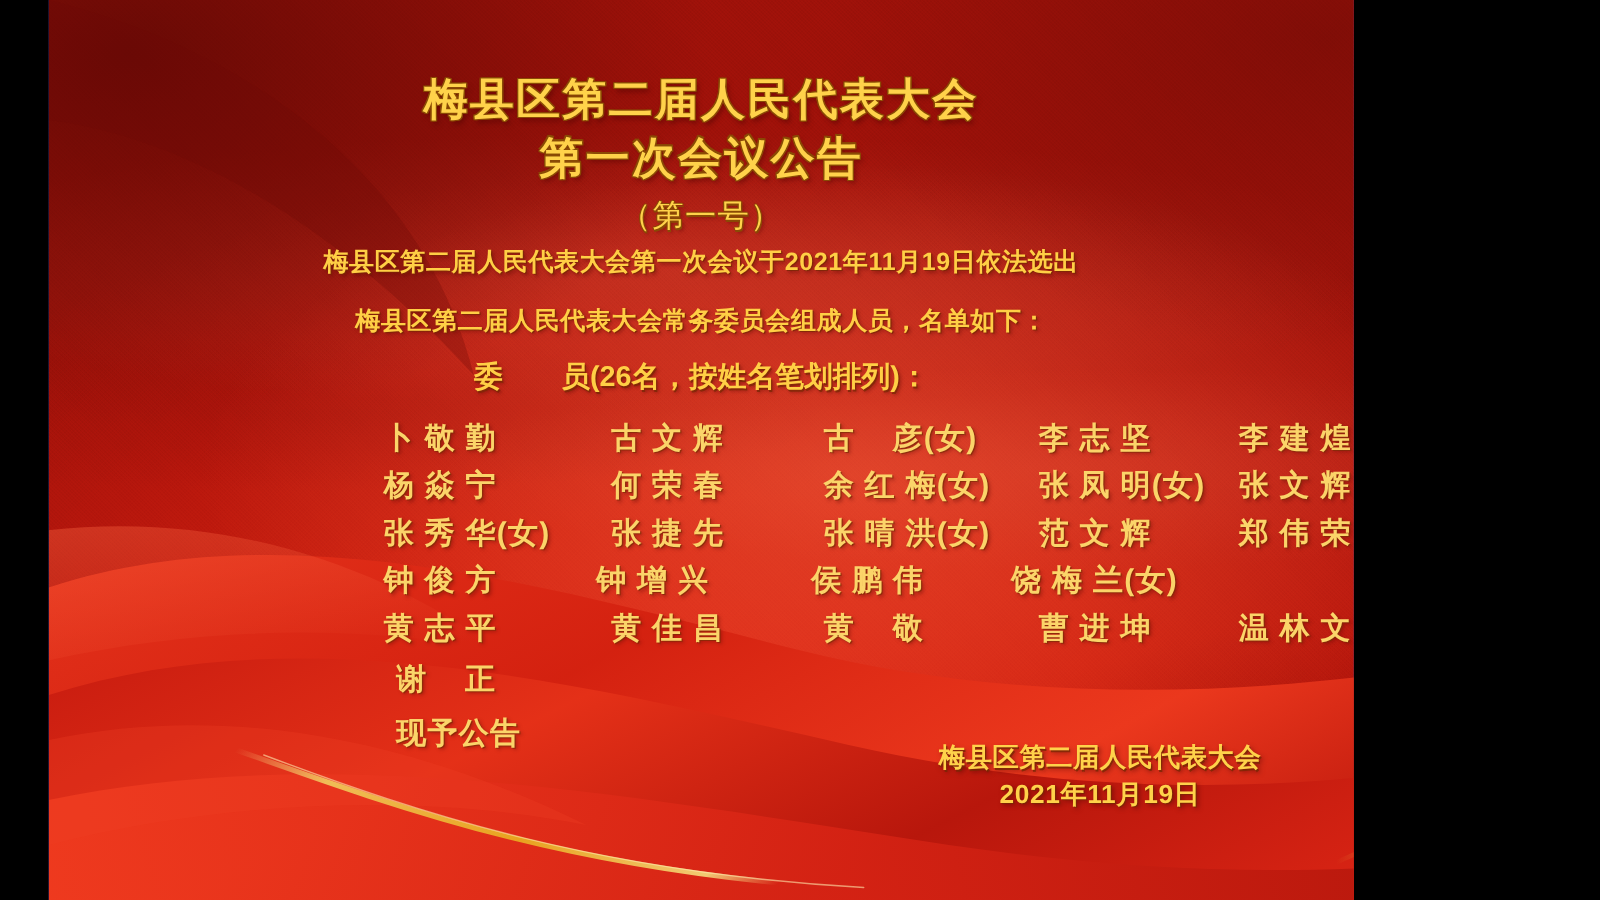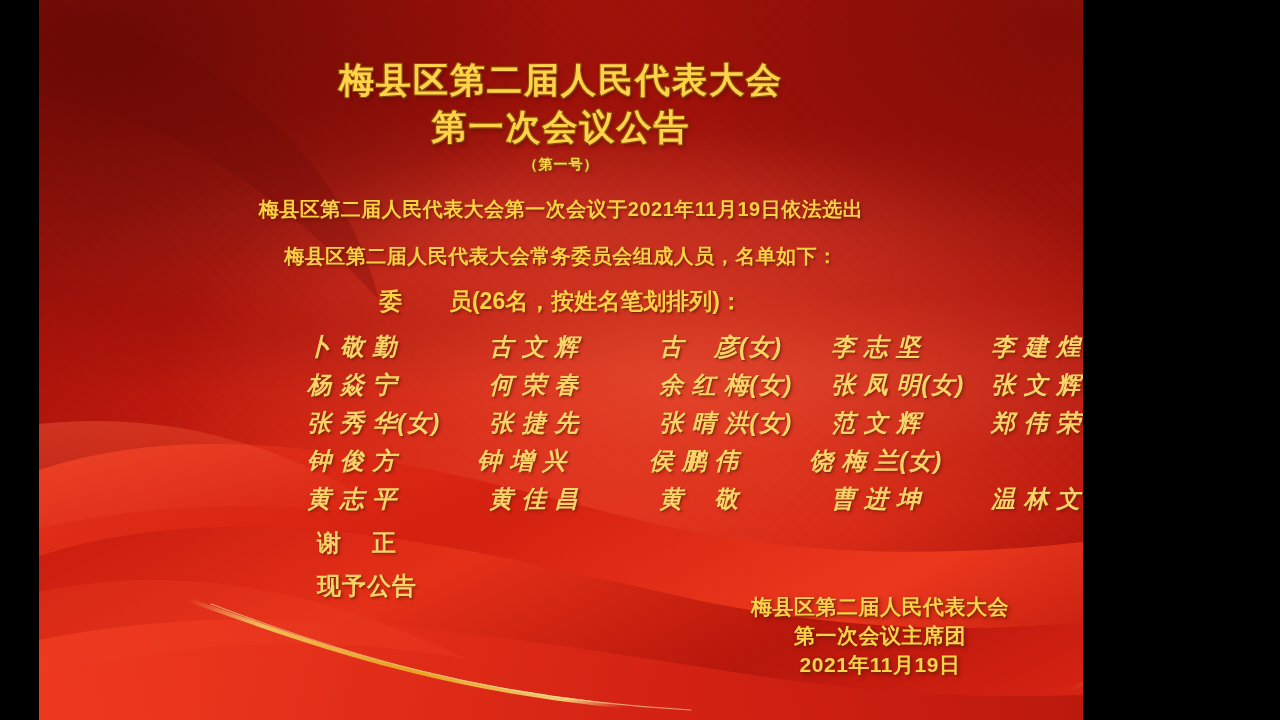--- a/index.html
+++ b/index.html
@@ -76,22 +76,22 @@
     letter-spacing: 2px;
     line-height: 47px;
     color: #FFD24A;
     text-shadow:
       1px 0 0 #8A4A05, -1px 0 0 #8A4A05, 0 1px 0 #8A4A05, 0 -1px 0 #8A4A05,
       1px 1px 0 #8A4A05, -1px -1px 0 #8A4A05, 1px -1px 0 #8A4A05, -1px 1px 0 #8A4A05,
       2px 3px 4px rgba(80,4,2,0.55);
   }
   .title-number {
     margin-top: 6px;
-    font-size: 14px;
-    font-weight: 700;
+    font-size: 25px;
+    font-weight: 400;
     color: #FFD24A;
     letter-spacing: 1px;
     text-shadow:
       1px 0 0 #8A4A05, -1px 0 0 #8A4A05, 0 1px 0 #8A4A05, 0 -1px 0 #8A4A05,
       1px 1px 0 #8A4A05, 2px 2px 3px rgba(80,4,2,0.5);
   }
 
   .para {
     position: absolute;
     left: 0; right: 0;
@@ -120,22 +120,21 @@
   
   .names {
     position: absolute;
     top: 331px;
     left: 268px;
     width: 820px;
   }
   .name-row {
     display: flex;
     height: 38px;
-    align-items: flex-start;
-    font-style: italic;
+    align-items: center;
   }
   .name-cell {
     font-size: 24px;
     font-weight: 700;
     color: #FBD469;
     letter-spacing: 1px;
     white-space: nowrap;
     text-shadow: 1px 1px 0 rgba(125,45,6,0.7), 2px 2px 3px rgba(80,4,2,0.35);
   }
   .c0 { width: 182px; }
@@ -298,18 +297,17 @@
       </div>
 
     <div class="tail-line tail-xie">
       <span>谢</span><span class="gapname"></span><span>正</span>
     </div>
 
     <div class="tail-line tail-final">现予公告</div>
 
     <div class="signature">
       <div>梅县区第二届人民代表大会</div>
-      <div>第一次会议主席团</div>
       <div>2021年11月19日</div>
     </div>
 
   </div>
 </div>
 
 </body></html>

